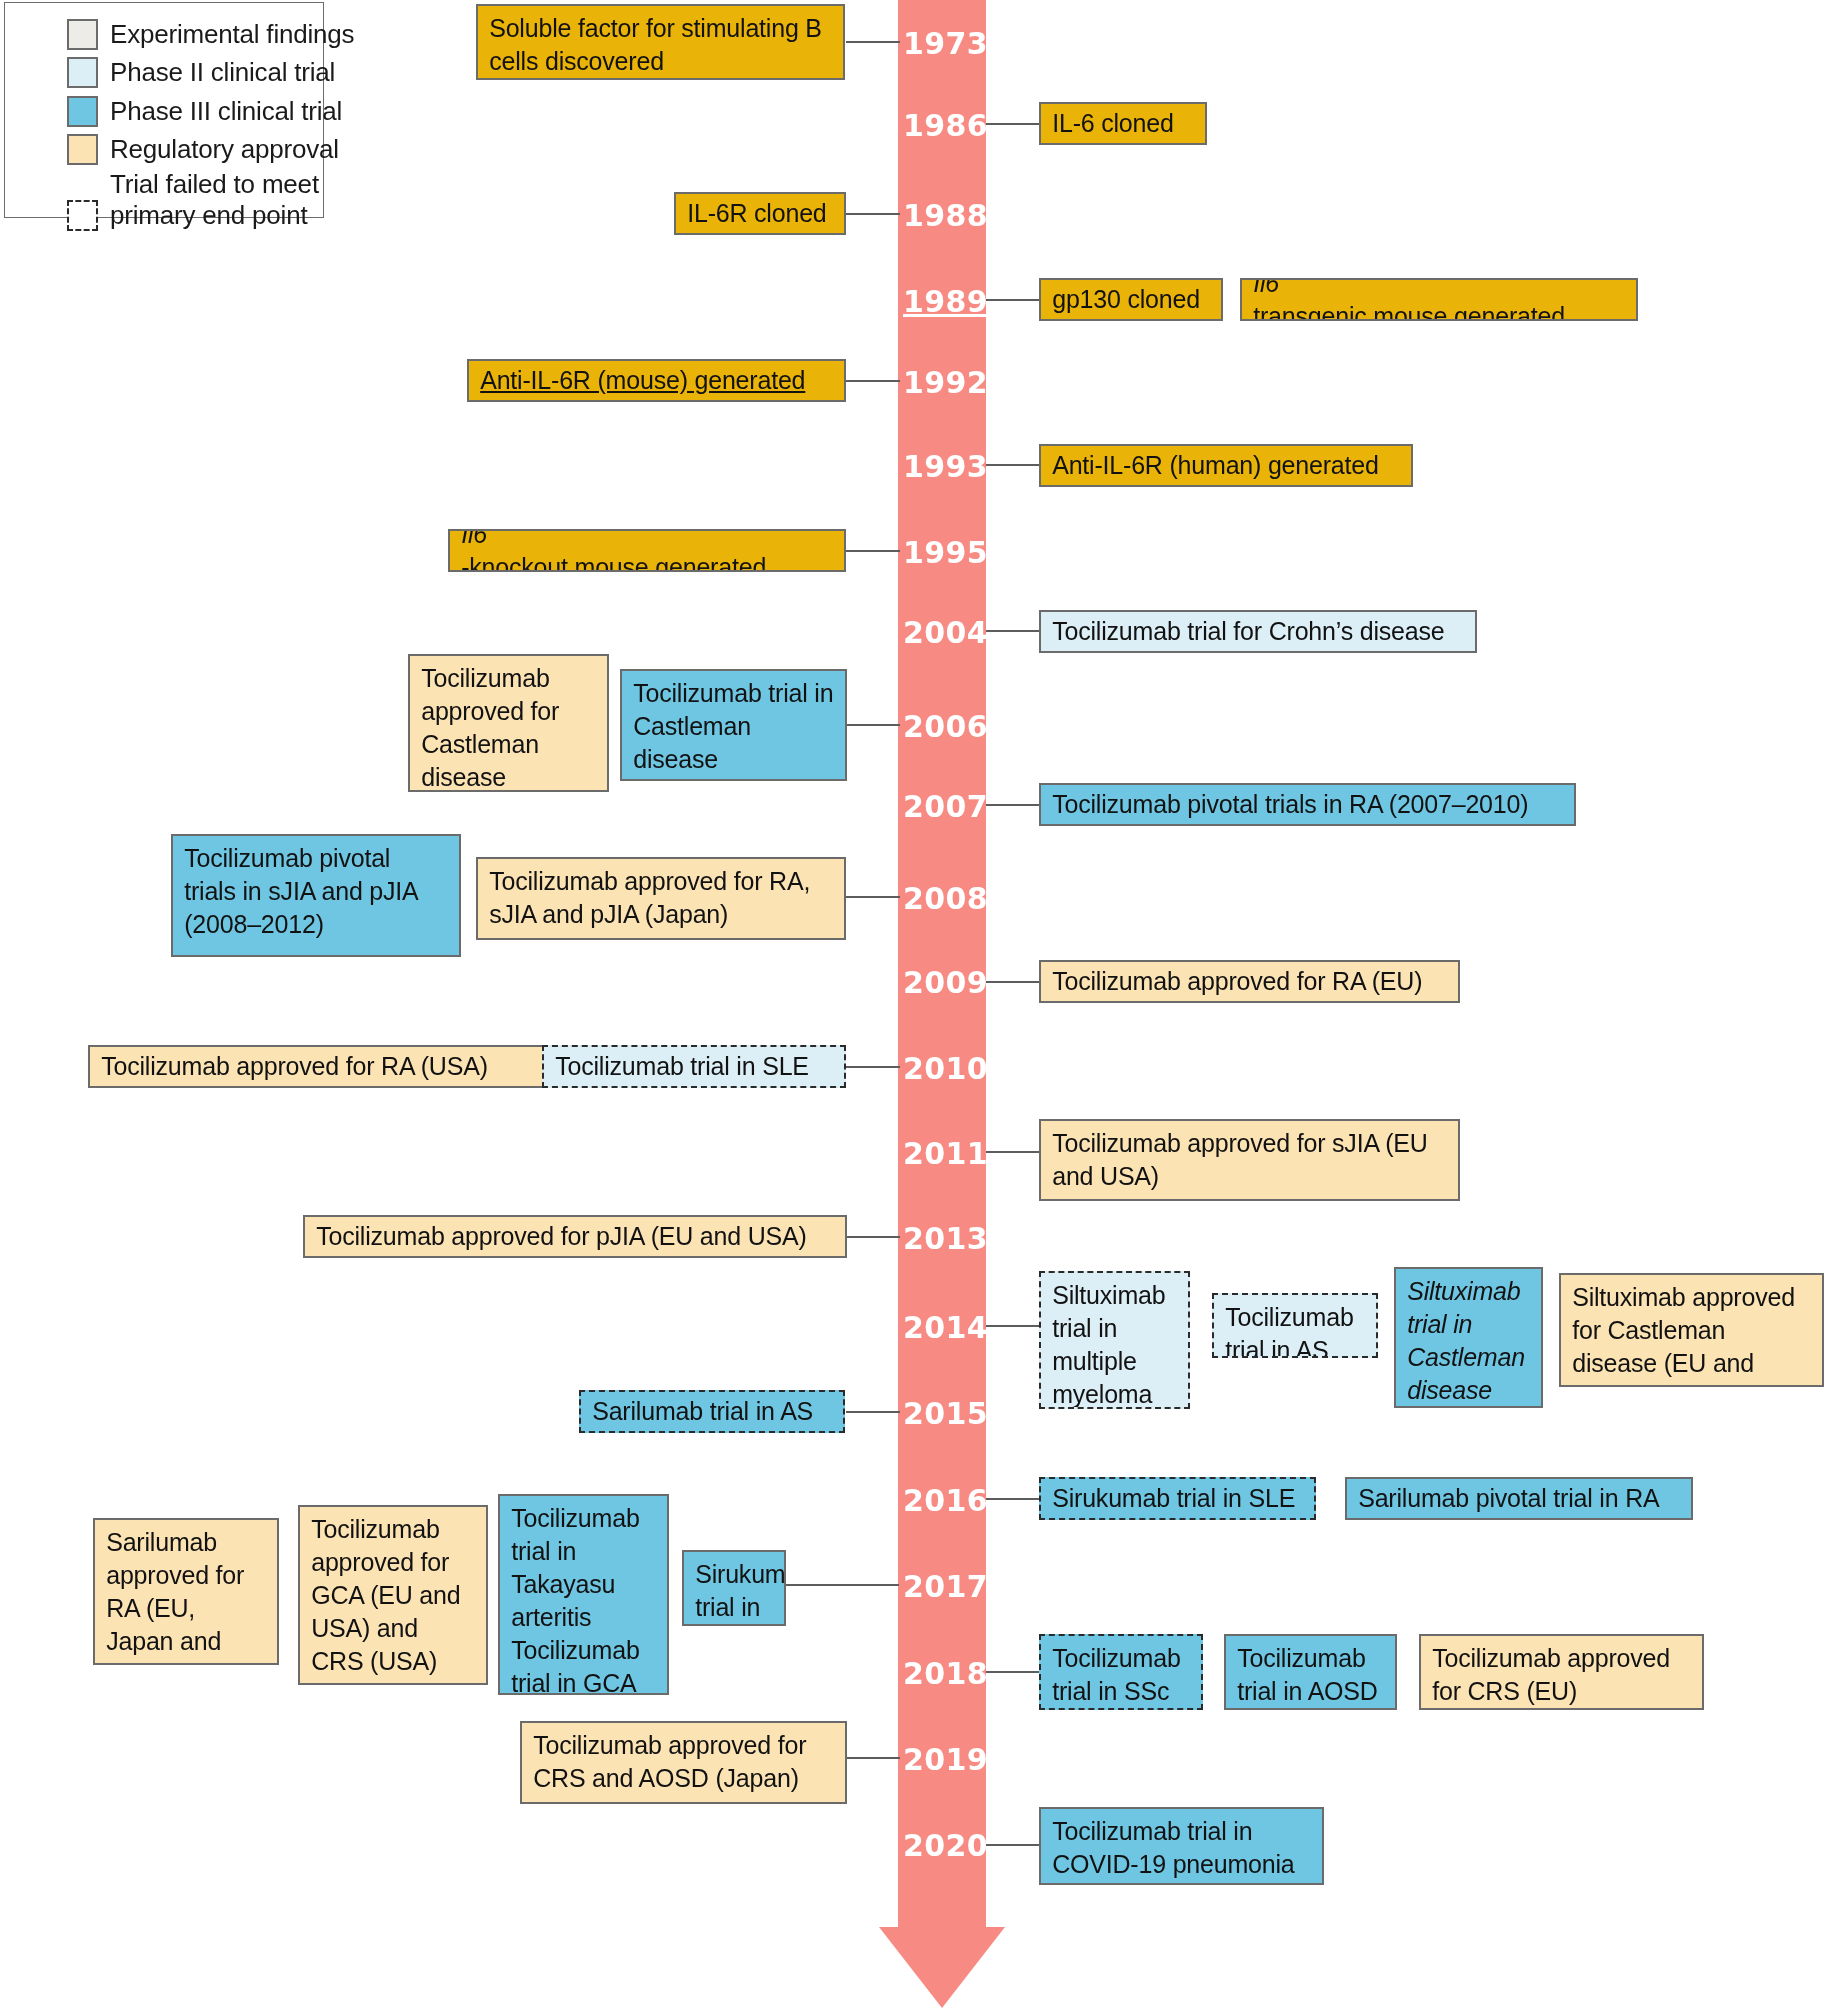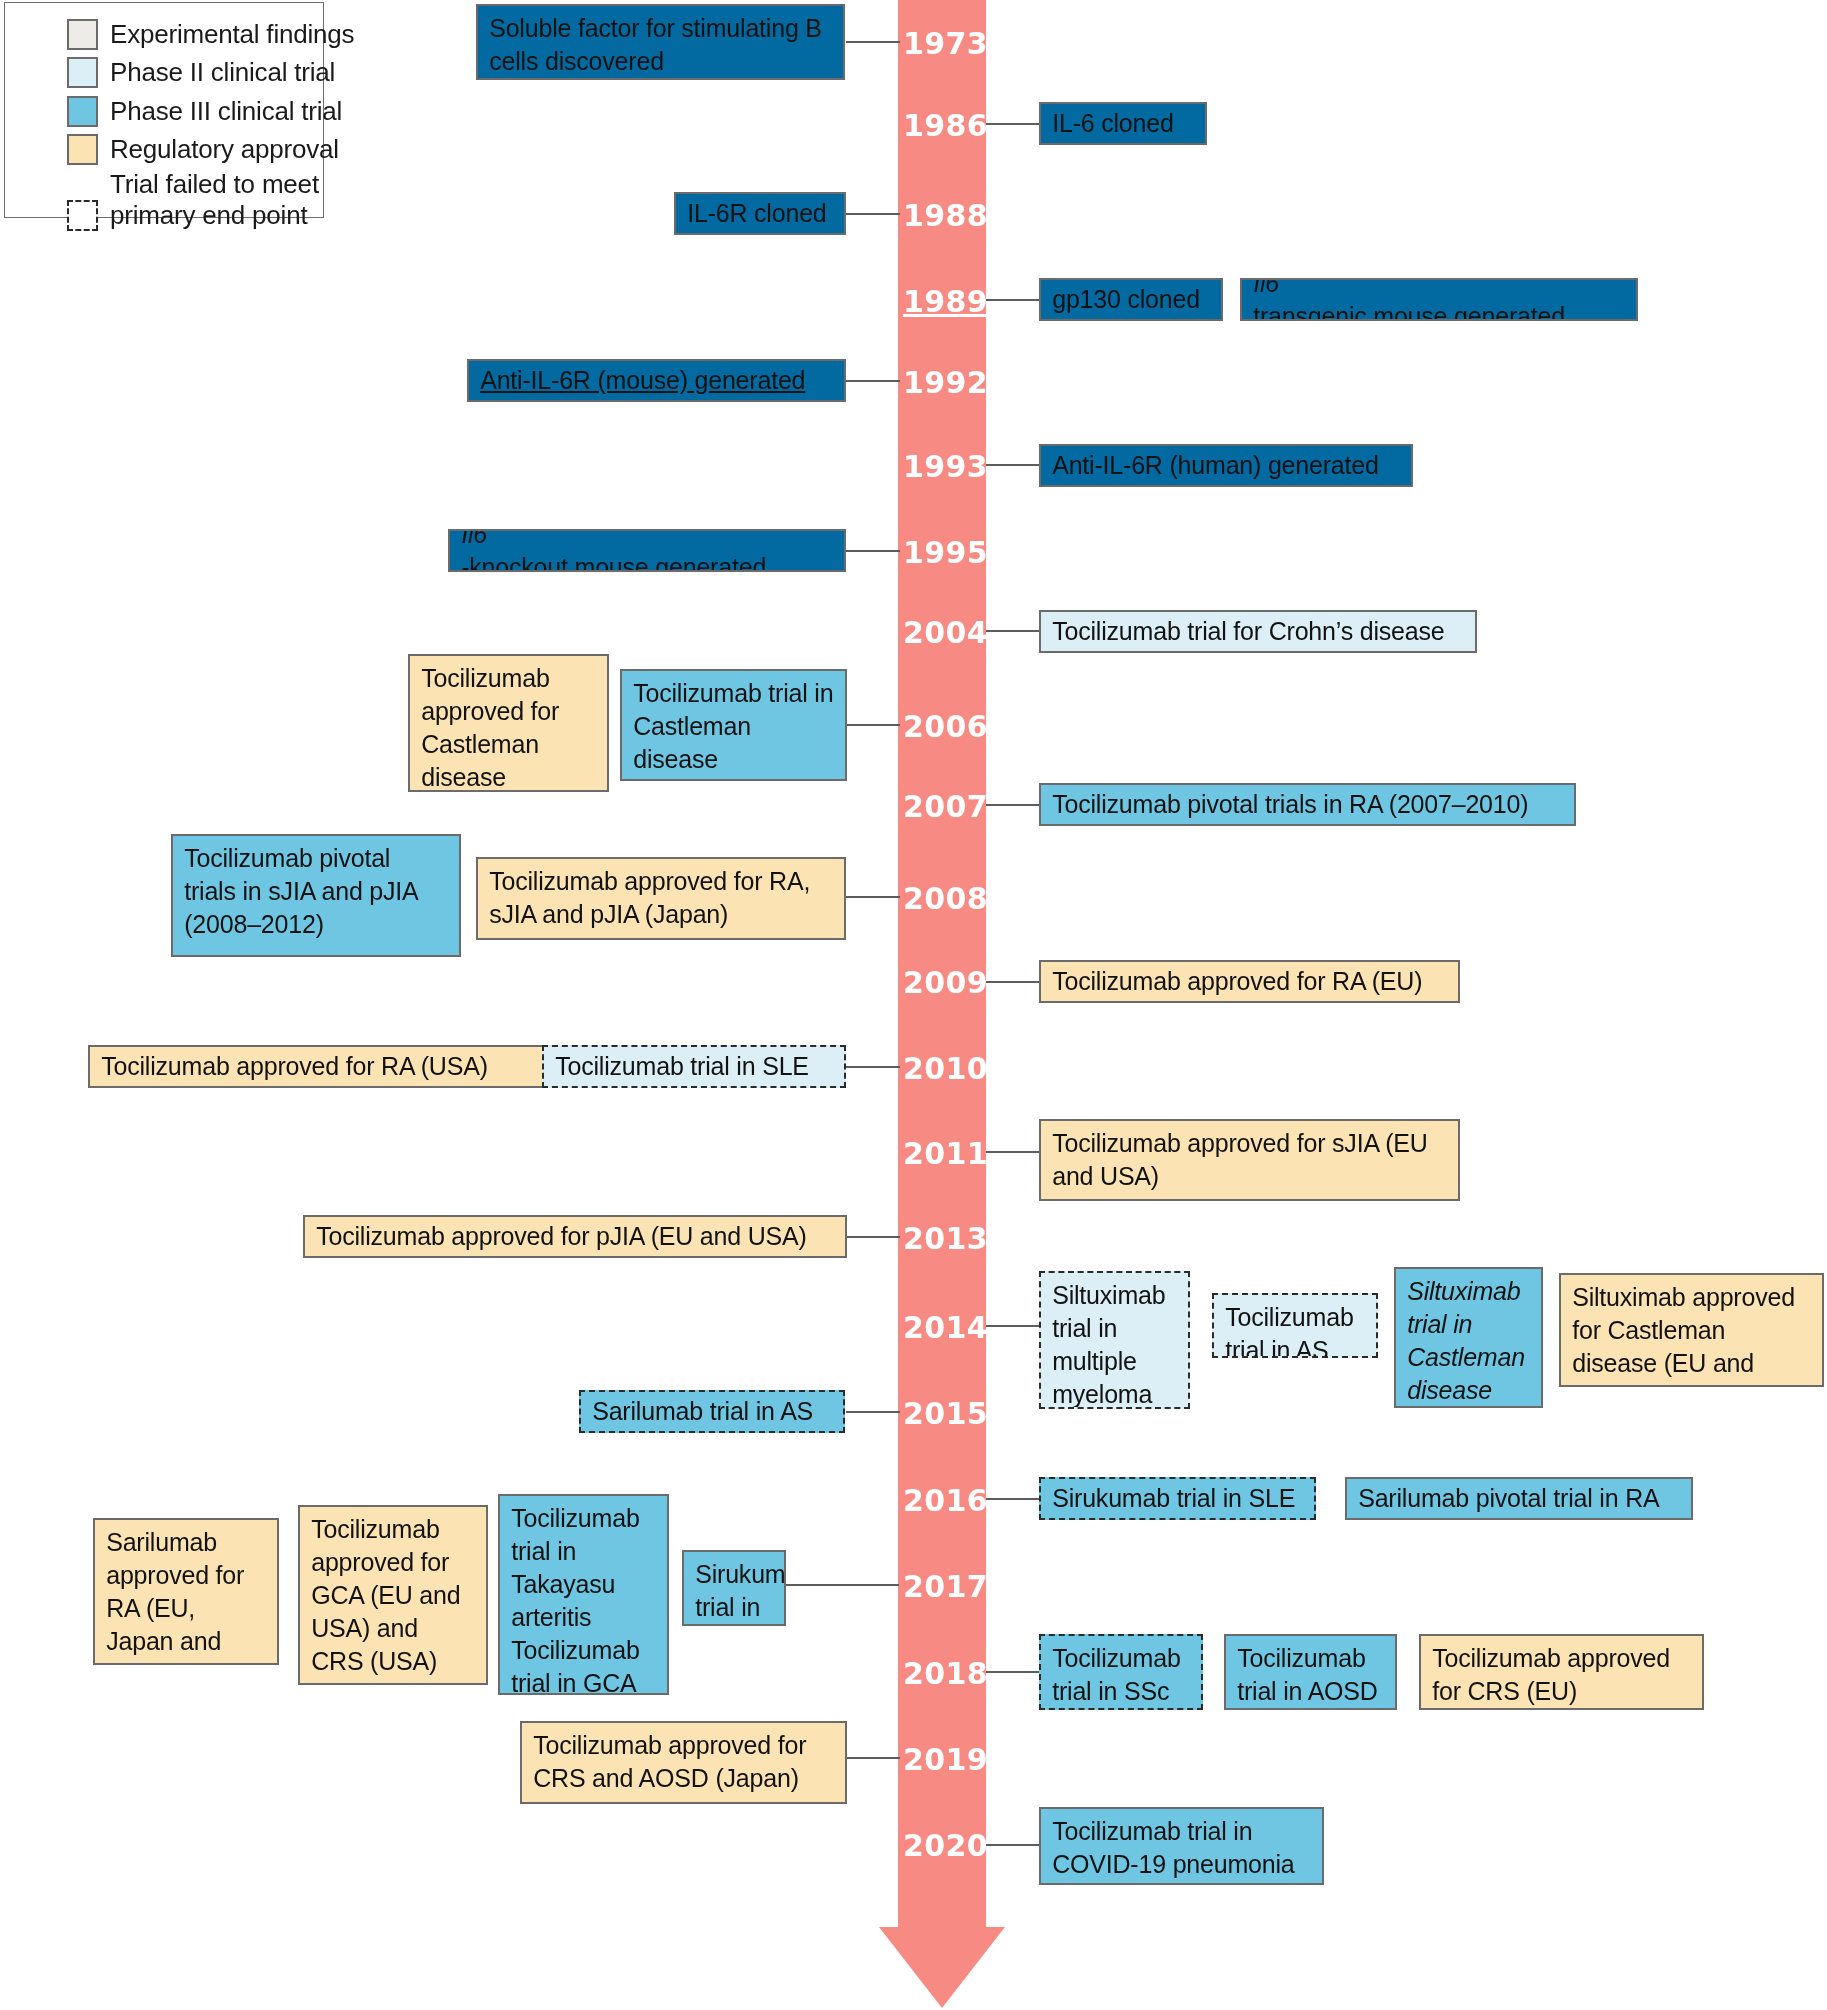--- a/index.html
+++ b/index.html
@@ -93,21 +93,21 @@
     font-size:25px;
     line-height:33px;
     letter-spacing:-0.2px;
     color:#121212;
     display:flex;
     align-items:center;
     overflow:hidden;
   }
   .box span{display:block;width:100%;}
   .box.top   {align-items:flex-start;}
-  .exp  {background:#0369a1;}
+  .exp  {background:#eab308;}
   .p2   {background:#dceef6;}
   .p3   {background:#6ec6e2;}
   .reg  {background:#fce3b4;}
   .failed{border:2.6px dashed #2a2a2a;}
   .ital{font-style:italic;}
 </style>
 </head>
 <body>
 
 <div id="stage">

